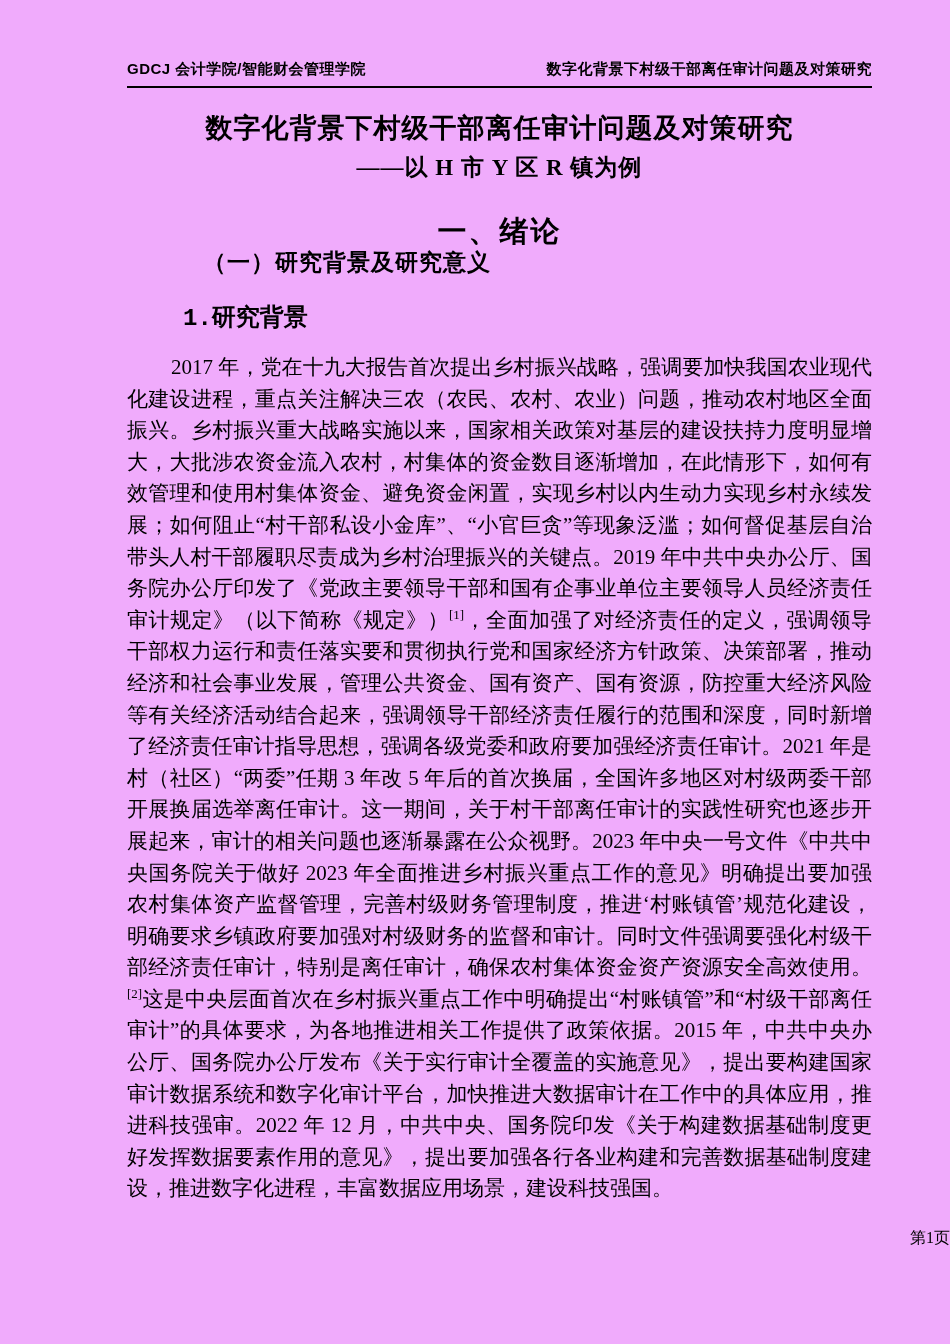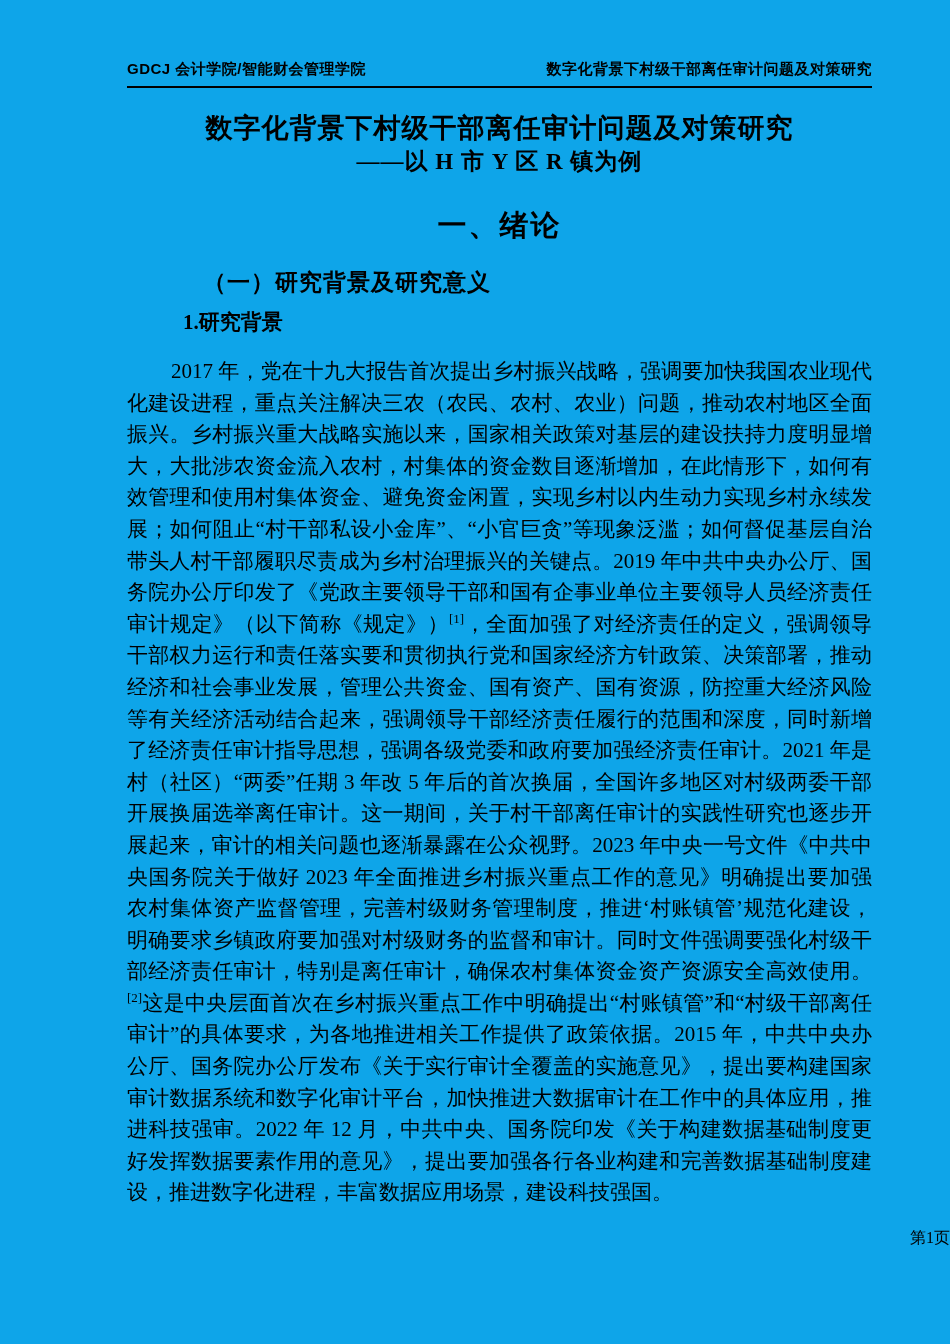--- a/index.html
+++ b/index.html
@@ -4,21 +4,21 @@
 <style>
   html, body {
     margin: 0;
     padding: 0;
     background: #ffffff;
   }
   .page {
     position: relative;
     width: 950px;
     height: 1344px;
-    background: #0ea5e9;
+    background: #f0abfc;
     color: #000000;
     overflow: hidden;
     font-family: "Liberation Serif", "DejaVu Serif", serif;
   }
   
   .running-header {
     position: absolute;
     top: 60px;
     left: 127px;
     right: 78px;
@@ -45,46 +45,46 @@
     font-weight: bold;
     text-align: center;
     line-height: 36px;
     letter-spacing: 1px;
   }
   .doc-subtitle {
     font-size: 23px;
     font-weight: bold;
     text-align: center;
     line-height: 32px;
+    margin-top: 6px;
     letter-spacing: 1px;
   }
   .chapter-heading {
     font-family: Liberation Serif, serif;
     font-size: 29px;
     font-weight: bold;
     text-align: center;
     line-height: 34px;
     margin-top: 30px;
     letter-spacing: 2px;
   }
   .section-heading {
     font-family: "DejaVu Sans", "Liberation Sans", sans-serif;
     font-size: 23px;
     font-weight: bold;
     line-height: 28px;
-    margin-top: 26px;
     padding-left: 76px;
     letter-spacing: 1px;
   }
   .subsection-heading {
-    font-family: Liberation Serif, serif;
-    font-size: 21px;
+    font-family: Liberation Mono, monospace;
+    font-size: 24px;
     font-weight: bold;
     line-height: 25px;
-    margin-top: 14px;
+    margin-top: 30px;
     padding-left: 56px;
   }
   .body-paragraph {
     font-size: 21px;
     line-height: 31.6px;
     text-align: justify;
     text-justify: inter-ideograph;
     text-indent: 44px;
     word-break: break-all;
   }

